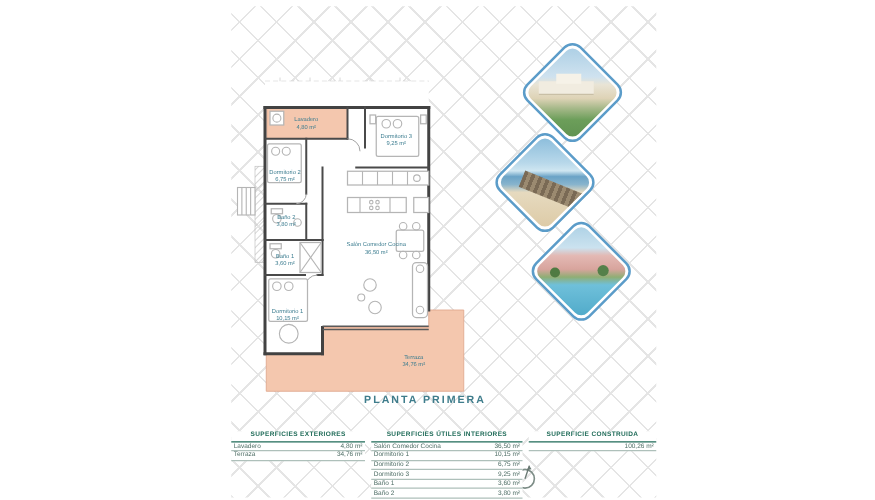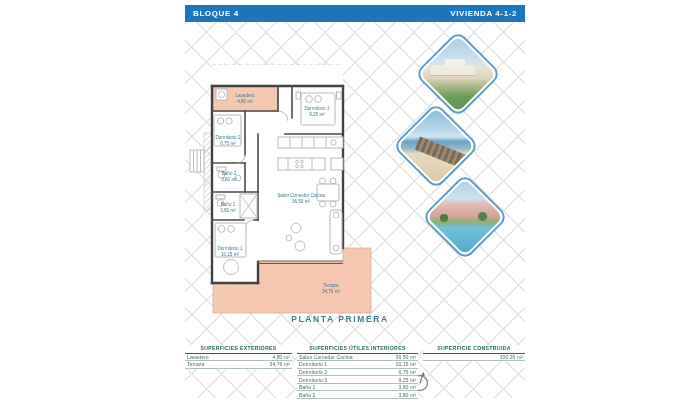--- a/index.html
+++ b/index.html
@@ -39,24 +39,20 @@
     border-bottom:1.2px solid #1f6b58;padding:1px 0 1.5px 0;height:5px;line-height:5px;}
   .tbl-row{display:flex;justify-content:space-between;align-items:center;height:6.6px;
     border-bottom:.5px solid #aec0ba;padding:0 2px;}
   .tbl-row .v{white-space:nowrap;}
 </style>
 </head>
 <body>
 
 <div class="page">
 
-  <div class="header-bar">
-    <span>BLOQUE 4</span>
-    <span>VIVIENDA 4-1-2</span>
-  </div>
 
   <svg class="plan-svg" viewBox="185 45 215 290">
     <defs>
       <pattern id="hatch" width="4" height="4" patternUnits="userSpaceOnUse" patternTransform="rotate(45)">
         <line x1="0" y1="0" x2="0" y2="4" stroke="#bdbdbd" stroke-width="1"></line>
       </pattern>
     </defs>
 
     <g>
       <line x1="212" y1="65" x2="343" y2="65" stroke="#c9c9c9" stroke-width="1" stroke-dasharray="4 2.5"></line>

